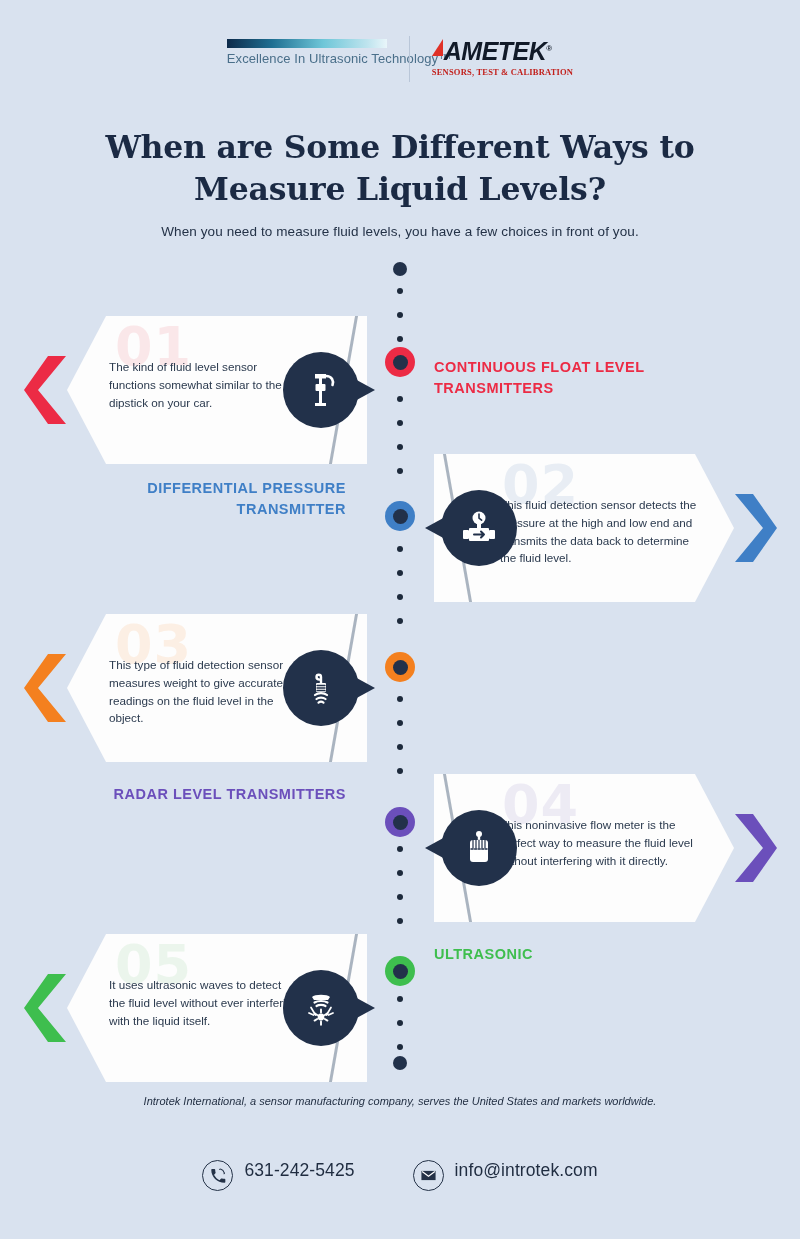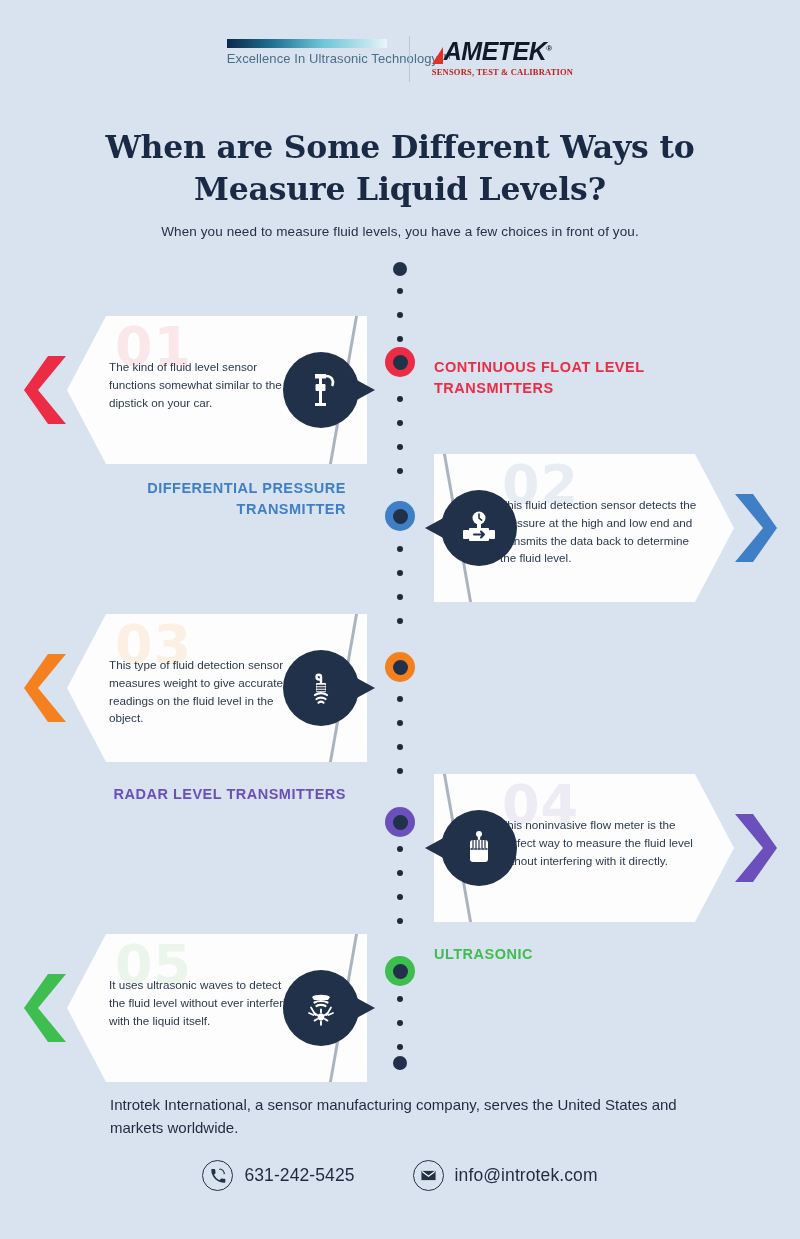--- a/index.html
+++ b/index.html
@@ -26,21 +26,21 @@
   .logo-introtek .bar {
     height: 9px; margin: 3px 0 3px 0;
     background: linear-gradient(90deg,#0d2a4a 0%, #1f6f92 28%, #6ec6d8 60%, #bfe4ee 88%, #e9f6fa 100%);
   }
   .logo-introtek .tag {
     font-family: "Liberation Sans", sans-serif;
     font-size: 13px; color: #4a6f8a; letter-spacing: .1px; white-space: nowrap;
   }
   .logo-divider { width: 1px; height: 46px; background: #b9c6d8; margin-top: 2px; }
   .logo-ametek { padding-top: 5px; text-align: center; }
-  .logo-ametek .amrow { display: flex; align-items: flex-end; justify-content: flex-start; }
+  .logo-ametek .amrow { display: flex; align-items: flex-start; justify-content: flex-start; }
   .logo-ametek .slash {
     width: 0; height: 0; border-style: solid;
     border-width: 0 0 17px 11px; border-color: transparent transparent #e03127 transparent;
     margin-right: 1px;
   }
   .logo-ametek .word {
     font-family: "Liberation Sans", sans-serif;
     font-size: 25px; font-weight: 700; font-style: italic;
     color: #111a28; letter-spacing: -.5px; line-height: 1;
   }
@@ -140,27 +140,27 @@
 
   
   .label {
     position: absolute; font-size: 14.5px; font-weight: 700;
     letter-spacing: .5px; line-height: 1.45; text-transform: uppercase;
   }
 
   
   .footer-text {
     position: absolute; top: 1093px; left: 110px; width: 580px;
-    font-size: 15px; line-height: 1.55; color: #1f2c40;
+    text-align: center; font-size: 11px; line-height: 1.55; color: #1f2c40; font-style: italic;
   }
   .contacts {
     position: absolute; top: 1160px; left: 0; width: 800px;
     display: flex; justify-content: center; align-items: center; gap: 58px;
   }
-  .contact { display: flex; align-items: center; gap: 11px; }
+  .contact { display: flex; align-items: flex-start; gap: 11px; }
   .contact .ring {
     width: 31px; height: 31px; border-radius: 50%;
     border: 1.6px solid #243247; display: flex; align-items: center; justify-content: center;
   }
   .contact .ring svg { display: block; }
   .contact .ctext { font-size: 17.5px; color: #1f2c40; letter-spacing: .1px; }
 </style>
 </head>
 <body>
 

